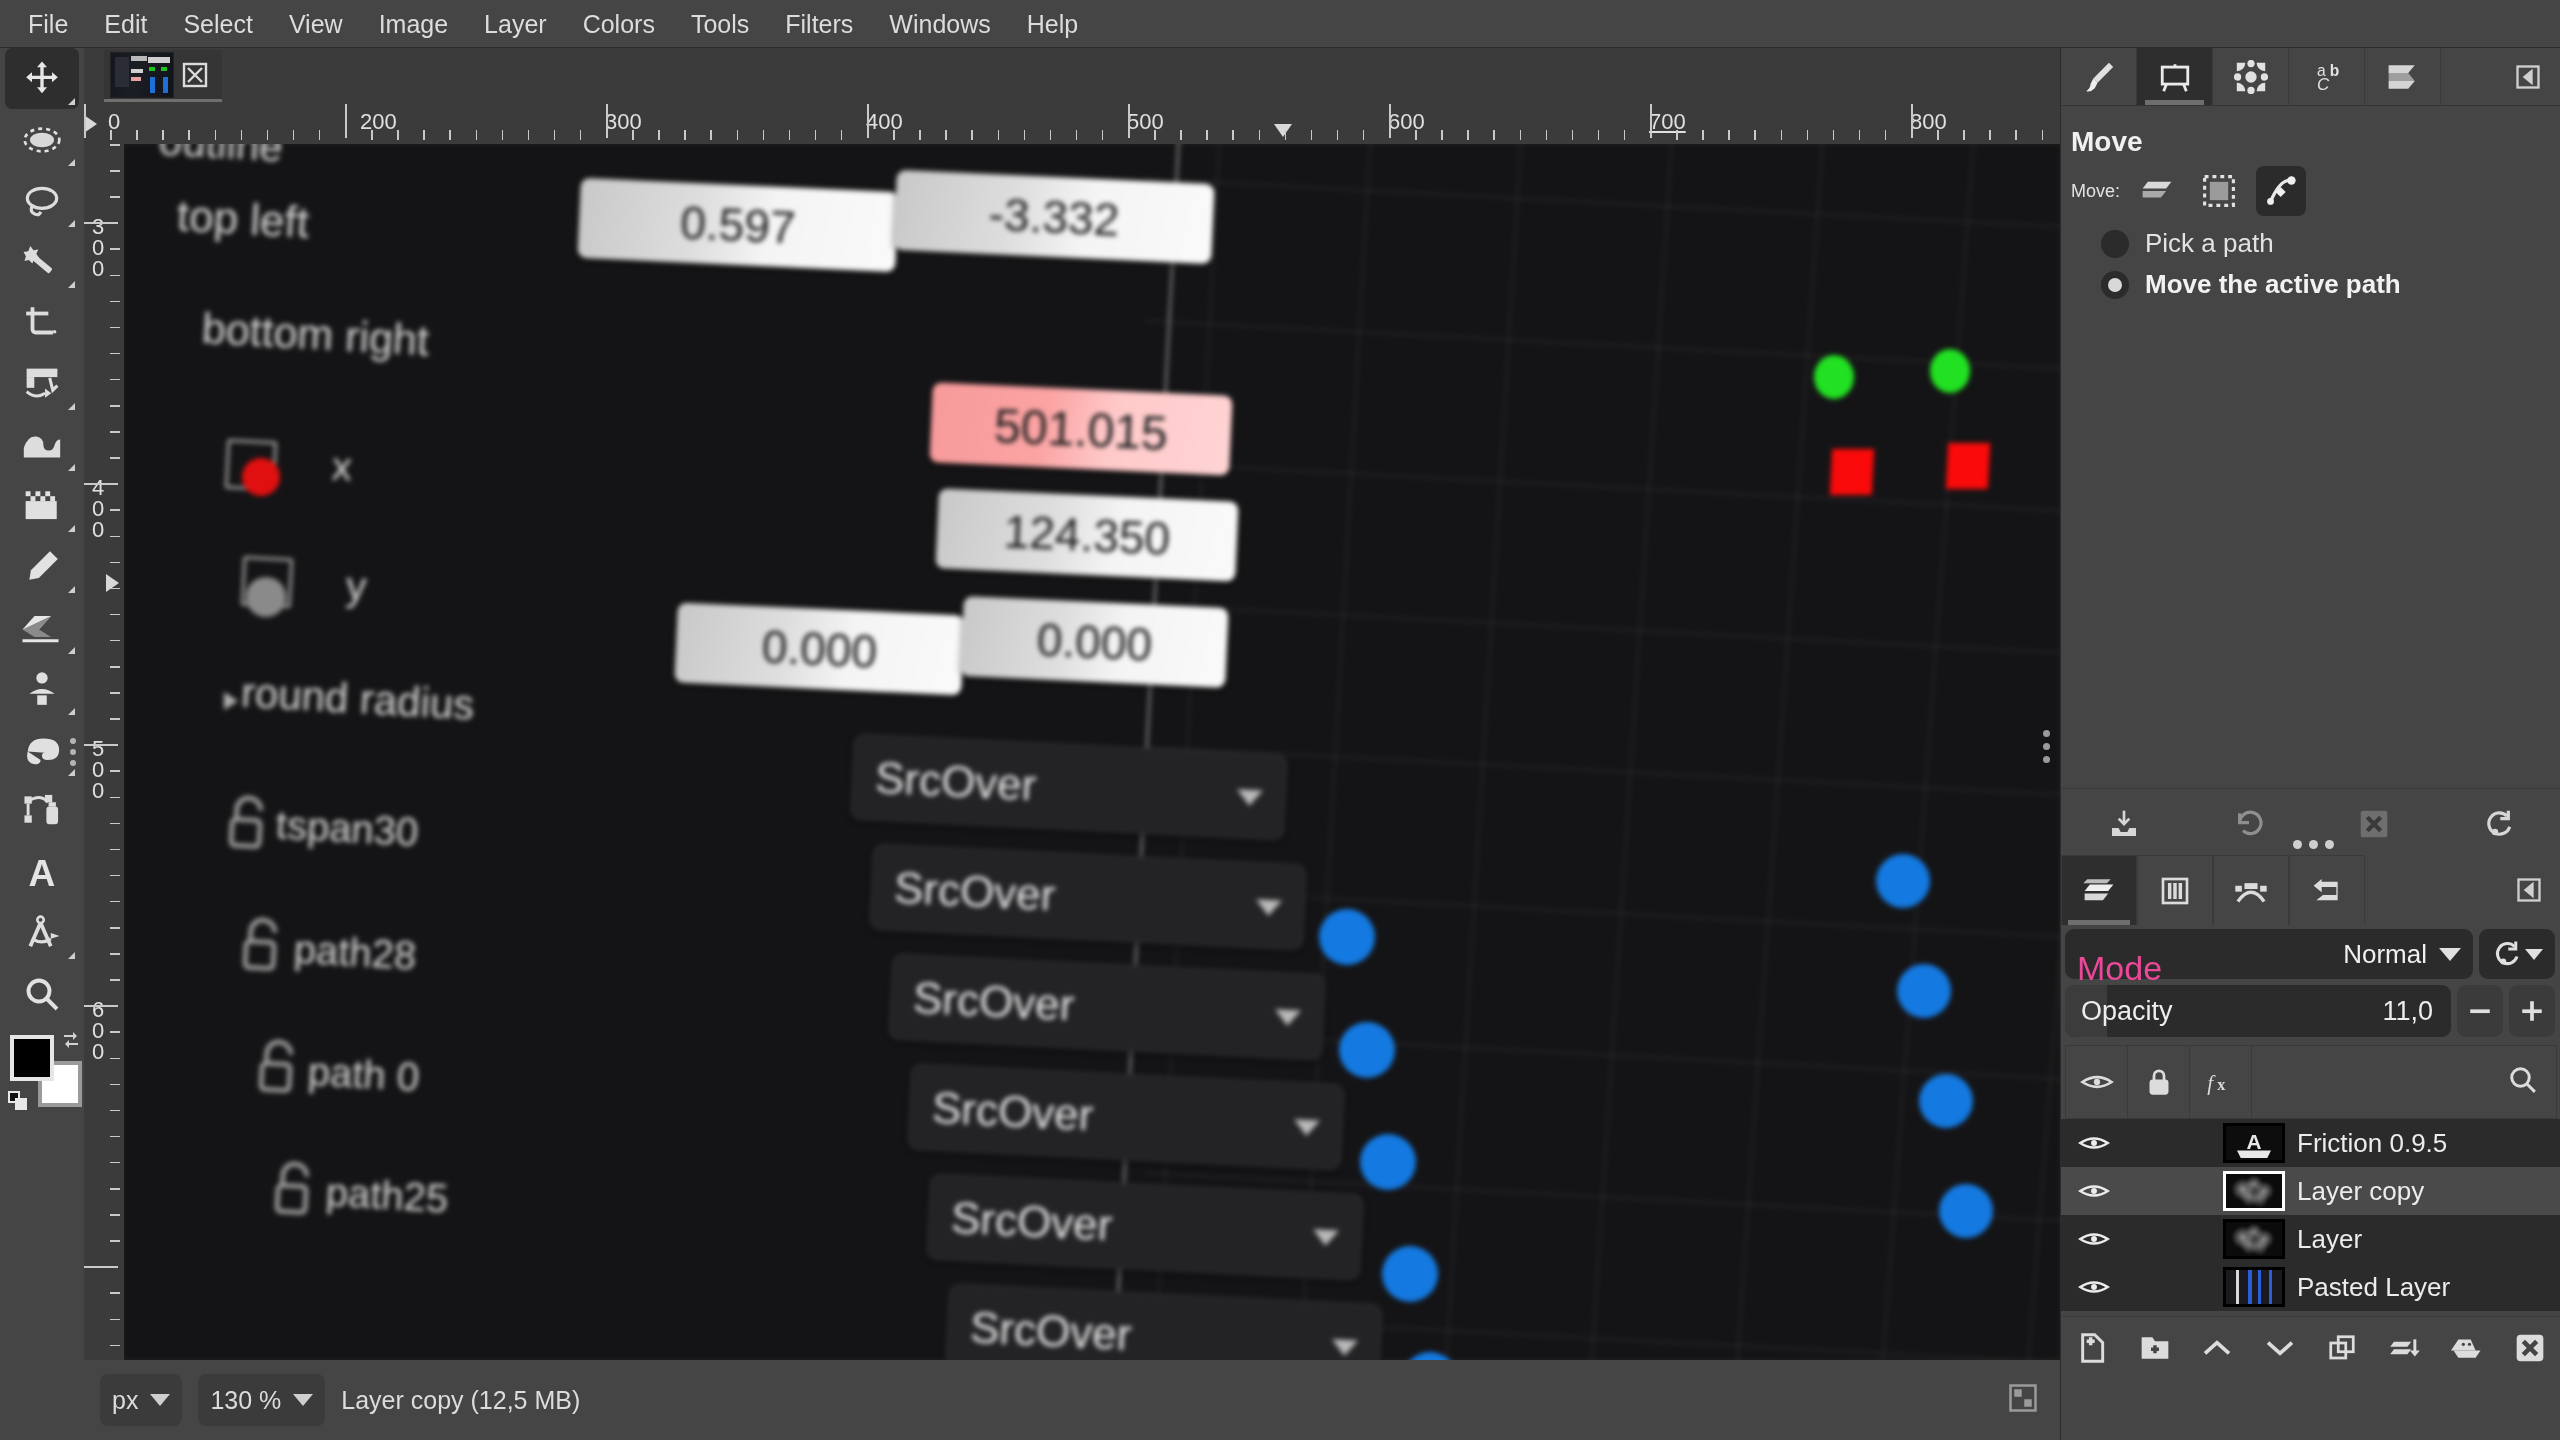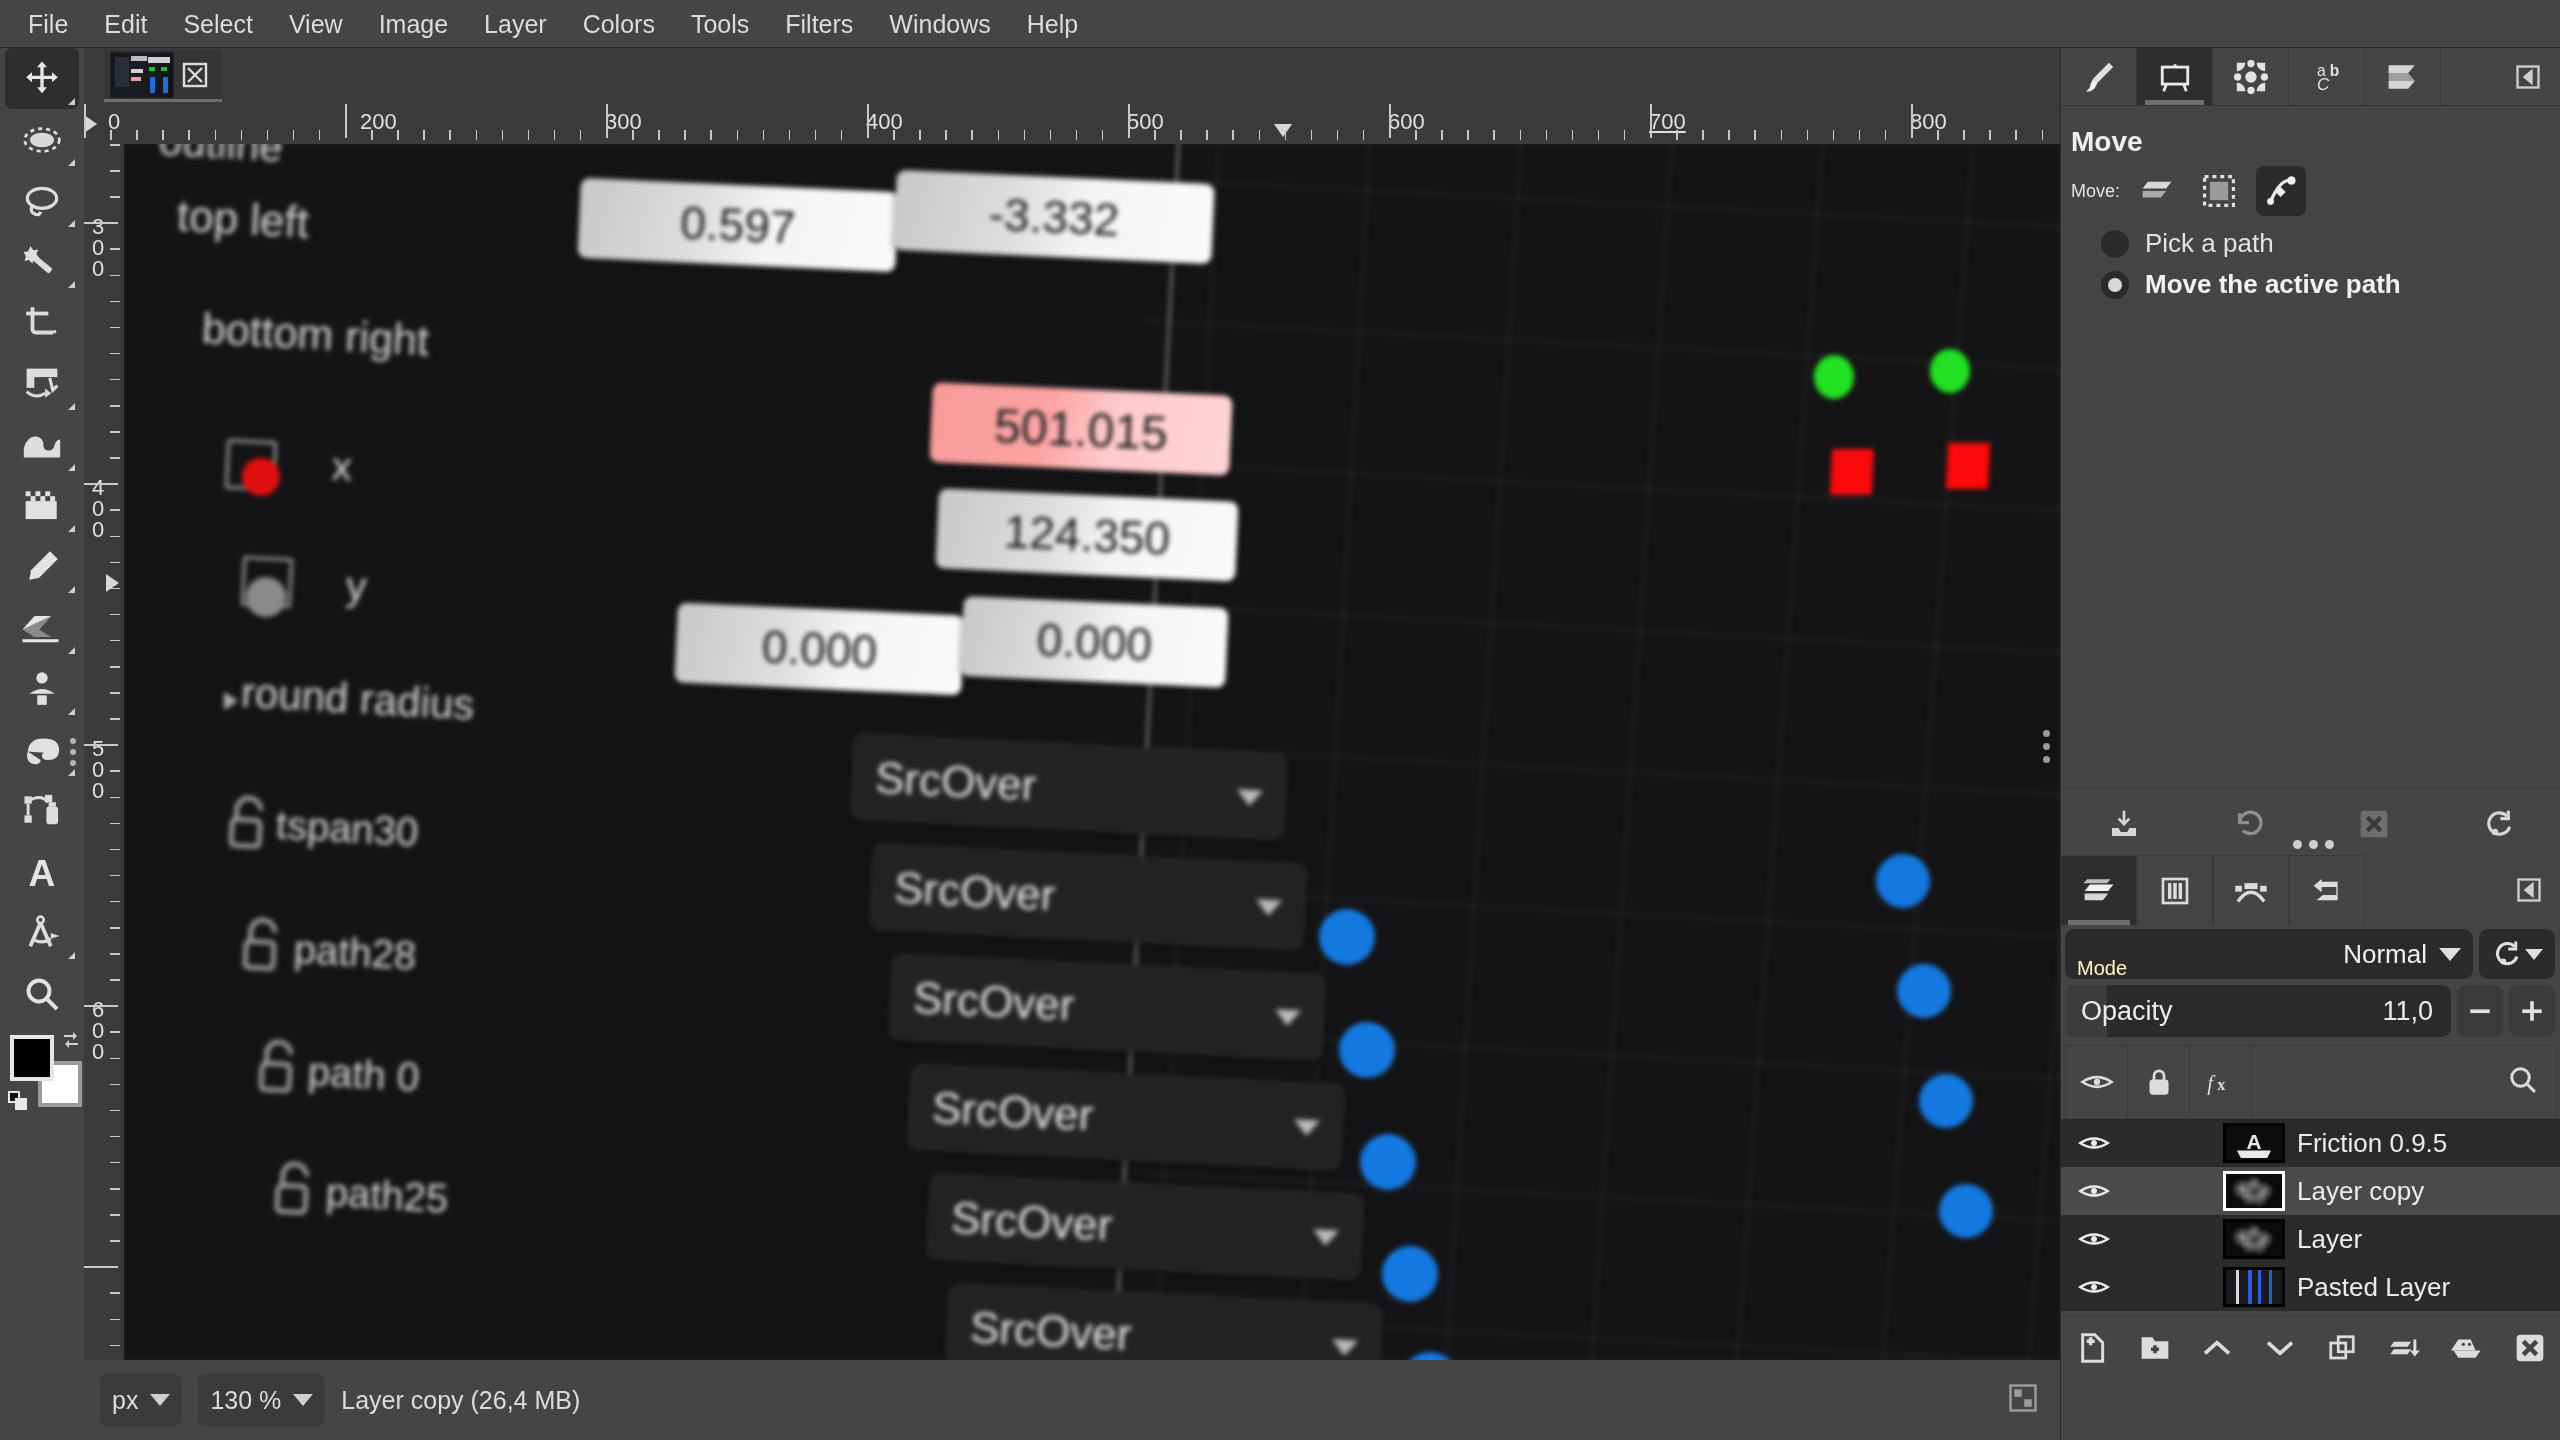--- a/index.html
+++ b/index.html
@@ -227,21 +227,21 @@
   #mid-dots { position: absolute; left: 232px; top: 792px; display: flex; gap: 7px; }
   #mid-dots i { width: 9px; height: 9px; border-radius: 50%; background: #cfcfcf; }
   #mid-collapse { margin-left: auto; width: 64px; display:flex; align-items:center; justify-content:center; }
 
   #layers-panel { position: absolute; left: 0; top: 877px; width: 500px; bottom: 62px; }
   #mode-row { display: flex; align-items: center; padding: 4px 6px 0 4px; gap: 6px; }
   #mode-box {
     flex: 1; height: 50px; background: #2b2b2b; border-radius: 9px;
     display: flex; align-items: center; padding: 0 12px;
   }
-  #mode-box .k { color: #fef9c3; font-size: 20px; margin-top: 28px; }
+  #mode-box .k { color: #ec4899; font-size: 34px; margin-top: 28px; }
   #mode-box .v { color: #f0f0f0; font-size: 26px; margin-left: auto; }
   #mode-box .c {
     width: 0; height: 0; margin-left: 12px;
     border-left: 11px solid transparent; border-right: 11px solid transparent;
     border-top: 13px solid #e0e0e0;
   }
   #mode-reset {
     width: 76px; height: 50px; background: #2b2b2b; border-radius: 9px;
     display: flex; align-items: center; justify-content: center; gap: 3px;
   }
@@ -774,21 +774,21 @@
 
   <div id="statusbar">
     <div class="sb-combo">
       <span>px</span>
       <i class="sb-caret"></i>
     </div>
     <div class="sb-combo">
       <span>130 %</span>
       <i class="sb-caret"></i>
     </div>
-    <div id="sb-status">Layer copy (26,4 MB)</div>
+    <div id="sb-status">Layer copy (12,5 MB)</div>
     <div id="sb-right">
       <div>
         <svg width="30" height="30" viewBox="0 0 24 24" fill="none" stroke="#9b9b9b" stroke-width="2">
           <rect x="2" y="2" width="20" height="20"></rect>
           <rect x="5" y="5" width="6" height="6" fill="#9b9b9b" stroke="none"></rect>
           <rect x="13" y="13" width="6" height="6" fill="#9b9b9b" stroke="none"></rect>
         </svg>
       </div>
     </div>
   </div>

